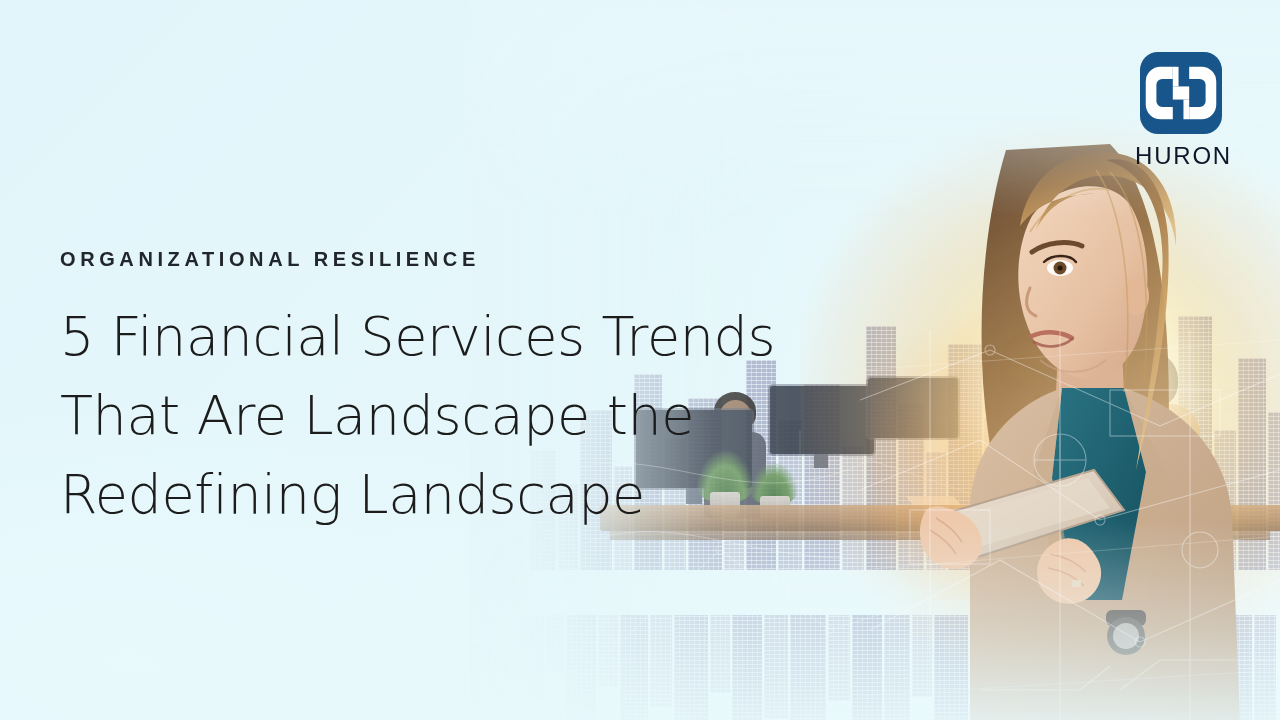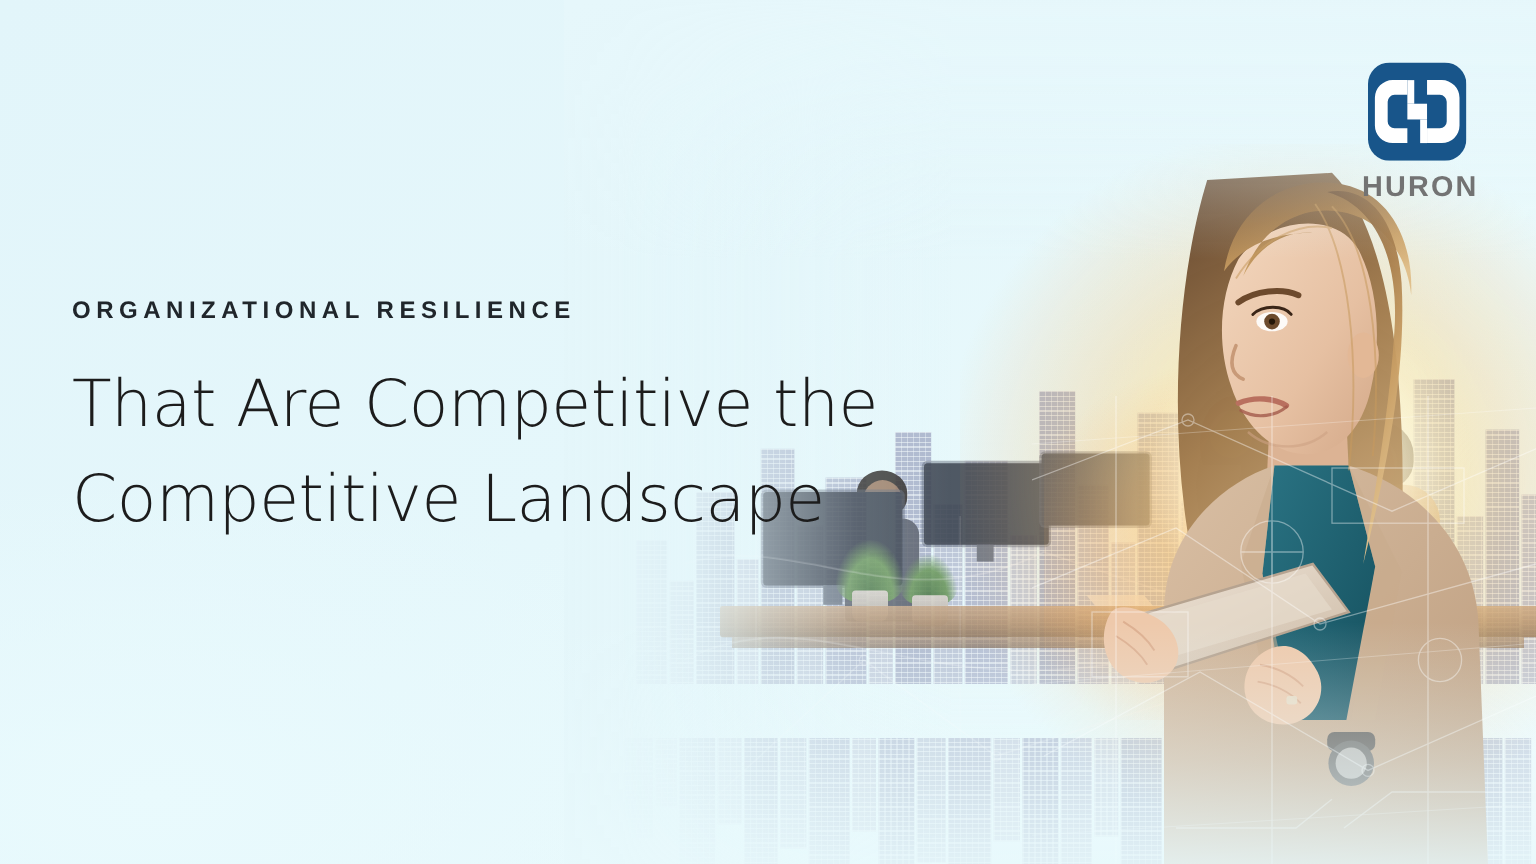--- a/index.html
+++ b/index.html
@@ -312,23 +312,23 @@
   .logo-mark {
     width: 82px;
     height: 82px;
     margin: 0 auto;
     display: block;
   }
   .logo-word {
     margin-top: 10px;
     font-family: "Liberation Sans", sans-serif;
     font-size: 24px;
-    font-weight: 700;
+    font-weight: 400;
     letter-spacing: 1.8px;
-    color: #737373;
+    color: #0f172a;
     line-height: 1;
   }
 </style>
 </head>
 <body>
 
 <div id="slide">
 
   <div class="bg-base"></div>
 
@@ -587,22 +587,23 @@
     </svg>
 
     <div class="feather-left"></div>
     <div class="feather-top"></div>
     <div class="feather-bottom"></div>
   </div>
 
   <div class="text-block">
     <p class="eyebrow">ORGANIZATIONAL RESILIENCE</p>
     <h1 class="headline">
-      <span>That Are Competitive the</span>
-      <span>Competitive Landscape</span>
+      <span>5 Financial Services Trends</span>
+      <span>That Are Landscape the</span>
+      <span>Redefining Landscape</span>
     </h1>
   </div>
 
   <div class="logo">
     <svg class="logo-mark" viewBox="0 0 100 100">
       <rect x="0" y="0" width="100" height="100" rx="22" ry="22" fill="#18558a"></rect>
 
       <path d="M40,18 L25,18 A18,18 0 0 0 7,36 L7,64 A18,18 0 0 0 25,82 L40,82
                L40,67 L27,67 A7,7 0 0 1 20,60 L20,40 A7,7 0 0 1 27,33 L40,33 Z" fill="#ffffff"></path>
 

